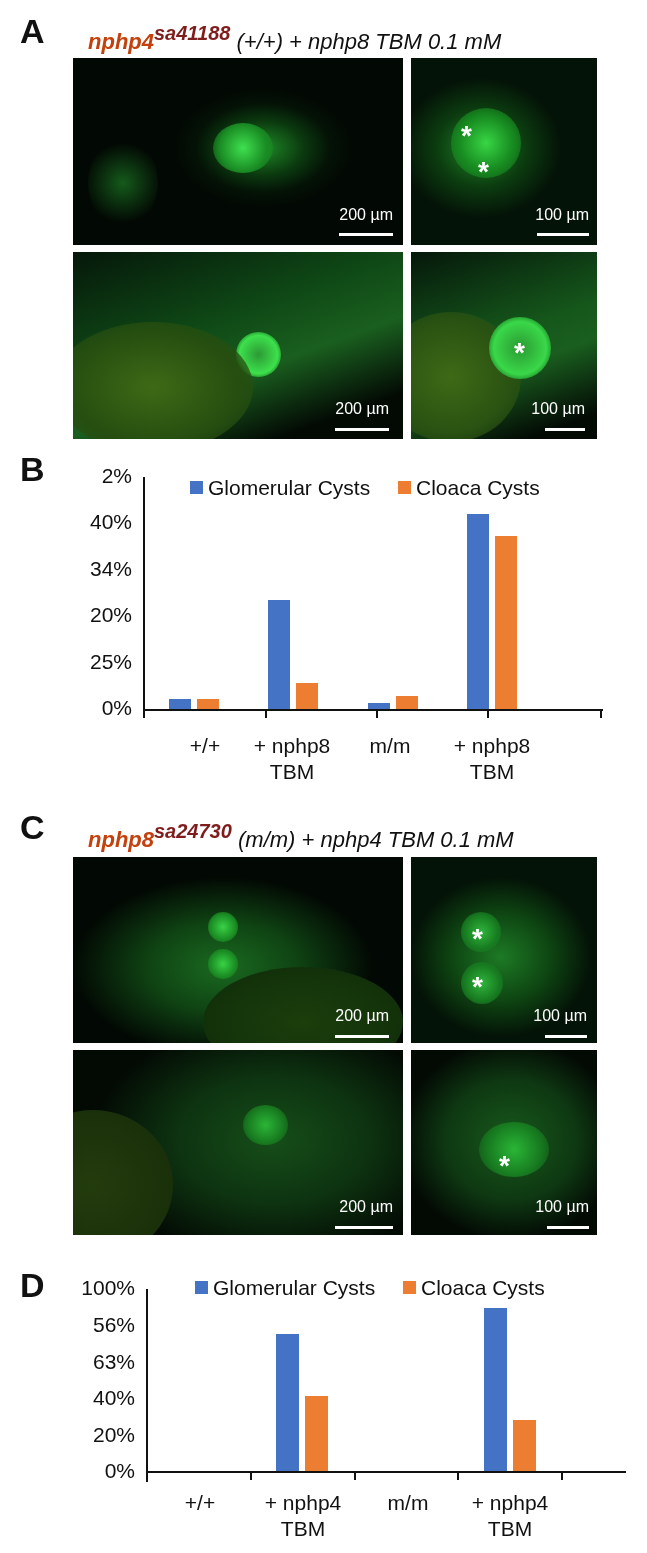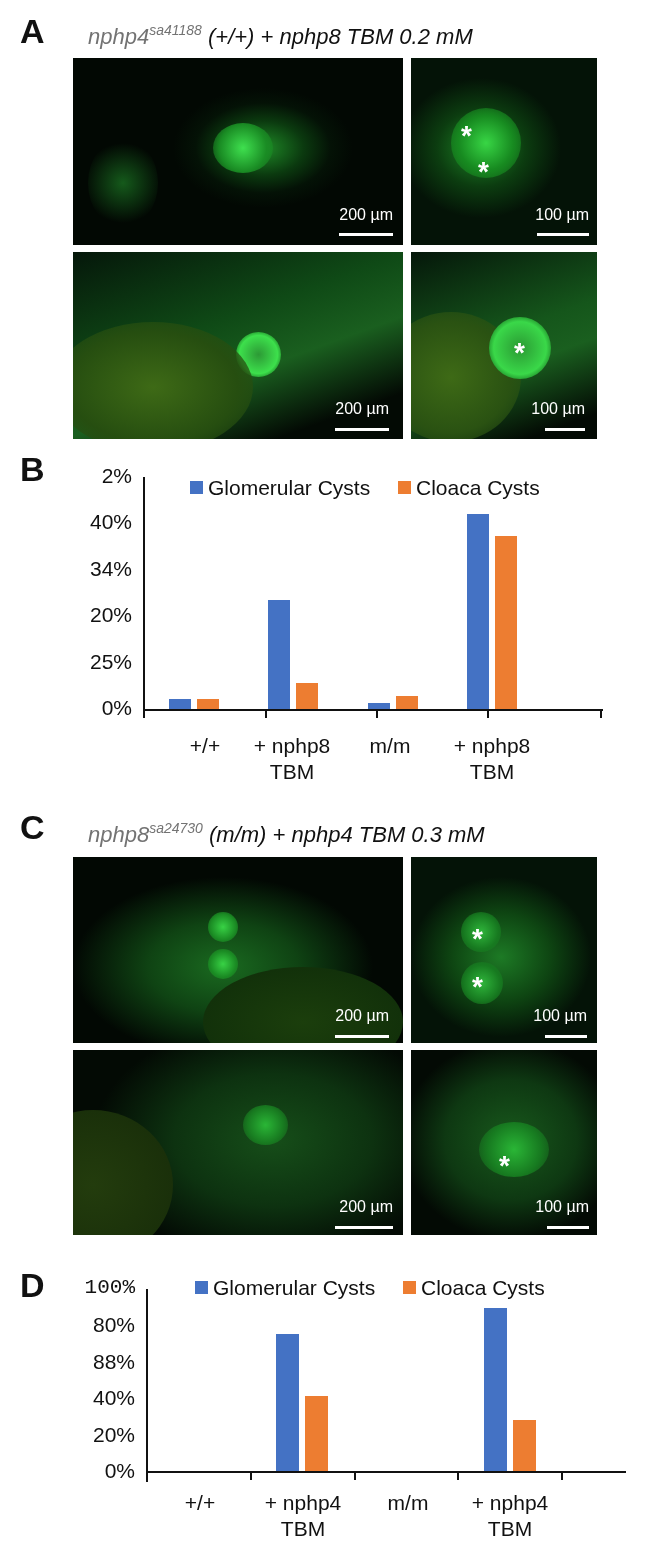--- a/index.html
+++ b/index.html
@@ -1,41 +1,41 @@
 <!DOCTYPE html>
 <html><head>
 <meta charset="utf-8">
 <style>
   html,body{margin:0;padding:0;background:#fff;}
   body{width:647px;height:1553px;position:relative;overflow:hidden;font-family:"Liberation Sans",sans-serif;color:#111;}
   .panel-letter{position:absolute;font-weight:bold;font-size:34px;color:#111;}
   .panel-title{position:absolute;font-size:22px;font-style:italic;white-space:nowrap;color:#111;}
-  .panel-title .gene{font-weight:normal;color:#737373;}
-  .panel-title sup{font-size:14px;font-weight:normal;color:#737373;vertical-align:9px;}
+  .panel-title .gene{font-weight:bold;color:#c2410c;}
+  .panel-title sup{font-size:20px;font-weight:bold;color:#7f1d1d;vertical-align:9px;}
   .micro{position:absolute;overflow:hidden;background:#020a03;}
   .scale-label{position:absolute;color:#fff;font-size:16px;white-space:nowrap;}
   .scale-bar{position:absolute;height:3px;background:#fff;}
   .asterisk{position:absolute;color:#fff;font-size:28px;font-weight:bold;line-height:1;}
   .blob{position:absolute;border-radius:50%;}
   .chart{position:absolute;}
   .ytick{position:absolute;font-size:21px;text-align:right;width:80px;color:#111;}
   .axis-y{position:absolute;width:2px;background:#111;}
   .axis-x{position:absolute;height:2px;background:#111;}
   .xtick{position:absolute;width:2px;height:9px;background:#111;}
   .bar{position:absolute;}
   .xlabel{position:absolute;font-size:21px;text-align:center;width:110px;line-height:26px;color:#111;}
   .legend-item{position:absolute;font-size:21px;white-space:nowrap;color:#111;}
   .legend-swatch{display:inline-block;width:13px;height:13px;margin-right:5px;vertical-align:1px;}
 </style>
 </head>
 <body>
 
 <div class="panel-letter" style="left:20px;top:12px;">A</div>
 <div class="panel-title" style="left:88px;top:22px;">
-  <span class="gene">nphp4</span><sup>sa41188</sup><span> (+/+) + nphp8 TBM 0.2 mM</span>
+  <span class="gene">nphp4</span><sup>sa41188</sup><span> (+/+) + nphp8 TBM 0.1 mM</span>
 </div>
 
 <div class="micro" style="left:73px;top:58px;width:330px;height:187px;background:radial-gradient(ellipse 90px 60px at 190px 90px,#1f8a27 0%,#0b3a0f 45%,#041206 75%,#020803 100%);">
   <div class="blob" style="left:140px;top:65px;width:60px;height:50px;background:radial-gradient(circle,#3fe04f 0%,#1a8c24 60%,transparent 100%);"></div>
   <div class="blob" style="left:15px;top:80px;width:70px;height:90px;background:radial-gradient(circle,#155a1b 0%,transparent 70%);"></div>
   <div class="scale-label" style="right:10px;top:148px;">200 µm</div>
   <div class="scale-bar" style="right:10px;top:175px;width:54px;"></div>
 </div>
 <div class="micro" style="left:411px;top:58px;width:186px;height:187px;background:radial-gradient(ellipse 80px 70px at 70px 90px,#1e8a27 0%,#0c3d10 55%,#041307 100%);">
   <div class="blob" style="left:40px;top:50px;width:70px;height:70px;background:radial-gradient(circle,#38d645 0%,#178a20 55%,transparent 100%);"></div>
@@ -92,21 +92,21 @@
   </div>
 
   <div class="xlabel" style="left:150px;top:733px;"><span>+/+</span></div>
   <div class="xlabel" style="left:237px;top:733px;"><span>+ nphp8</span><br><span>TBM</span></div>
   <div class="xlabel" style="left:335px;top:733px;"><span>m/m</span></div>
   <div class="xlabel" style="left:437px;top:733px;"><span>+ nphp8</span><br><span>TBM</span></div>
 </div>
 
 <div class="panel-letter" style="left:20px;top:808px;">C</div>
 <div class="panel-title" style="left:88px;top:820px;">
-  <span class="gene">nphp8</span><sup>sa24730</sup><span> (m/m) + nphp4 TBM 0.3 mM</span>
+  <span class="gene">nphp8</span><sup>sa24730</sup><span> (m/m) + nphp4 TBM 0.1 mM</span>
 </div>
 
 <div class="micro" style="left:73px;top:857px;width:330px;height:186px;background:radial-gradient(ellipse 150px 90px at 150px 110px,#1a6a20 0%,#0f4313 50%,#061a08 85%,#020803 100%);">
   <div class="blob" style="left:130px;top:110px;width:200px;height:110px;background:radial-gradient(ellipse,#1b3e0c 0%,#12310a 70%,transparent 100%);"></div>
   <div class="blob" style="left:135px;top:55px;width:30px;height:30px;background:radial-gradient(circle,#38d245 0%,#1b8c24 60%,transparent 100%);"></div>
   <div class="blob" style="left:135px;top:92px;width:30px;height:30px;background:radial-gradient(circle,#38d245 0%,#1b8c24 60%,transparent 100%);"></div>
   <div class="scale-label" style="right:14px;top:150px;">200 µm</div>
   <div class="scale-bar" style="right:14px;top:178px;width:54px;"></div>
 </div>
 <div class="micro" style="left:411px;top:857px;width:186px;height:186px;background:radial-gradient(ellipse 90px 80px at 90px 100px,#1d7a25 0%,#0e4512 55%,#041307 100%);">
@@ -125,23 +125,23 @@
 </div>
 <div class="micro" style="left:411px;top:1050px;width:186px;height:185px;background:radial-gradient(ellipse 110px 100px at 100px 90px,#18591c 0%,#0e3812 60%,#030a04 100%);">
   <div class="blob" style="left:68px;top:72px;width:70px;height:55px;background:radial-gradient(circle,#2ab636 0%,#177a20 60%,transparent 100%);"></div>
   <div class="asterisk" style="left:88px;top:102px;">*</div>
   <div class="scale-label" style="right:8px;top:148px;">100 µm</div>
   <div class="scale-bar" style="right:8px;top:176px;width:42px;"></div>
 </div>
 
 <div class="panel-letter" style="left:20px;top:1266px;">D</div>
 <div class="chart" style="left:0;top:0;">
-  <div class="ytick" style="left:55px;top:1276px;font-family:Liberation Mono, monospace;">100%</div>
-  <div class="ytick" style="left:55px;top:1313px;">80%</div>
-  <div class="ytick" style="left:55px;top:1350px;">88%</div>
+  <div class="ytick" style="left:55px;top:1276px;">100%</div>
+  <div class="ytick" style="left:55px;top:1313px;">56%</div>
+  <div class="ytick" style="left:55px;top:1350px;">63%</div>
   <div class="ytick" style="left:55px;top:1386px;">40%</div>
   <div class="ytick" style="left:55px;top:1423px;">20%</div>
   <div class="ytick" style="left:55px;top:1459px;">0%</div>
 
   <div class="axis-y" style="left:146px;top:1289px;height:193px;"></div>
   <div class="axis-x" style="left:146px;top:1471px;width:480px;"></div>
   <div class="xtick" style="left:146px;top:1471px;"></div>
   <div class="xtick" style="left:250px;top:1471px;"></div>
   <div class="xtick" style="left:354px;top:1471px;"></div>
   <div class="xtick" style="left:457px;top:1471px;"></div>

